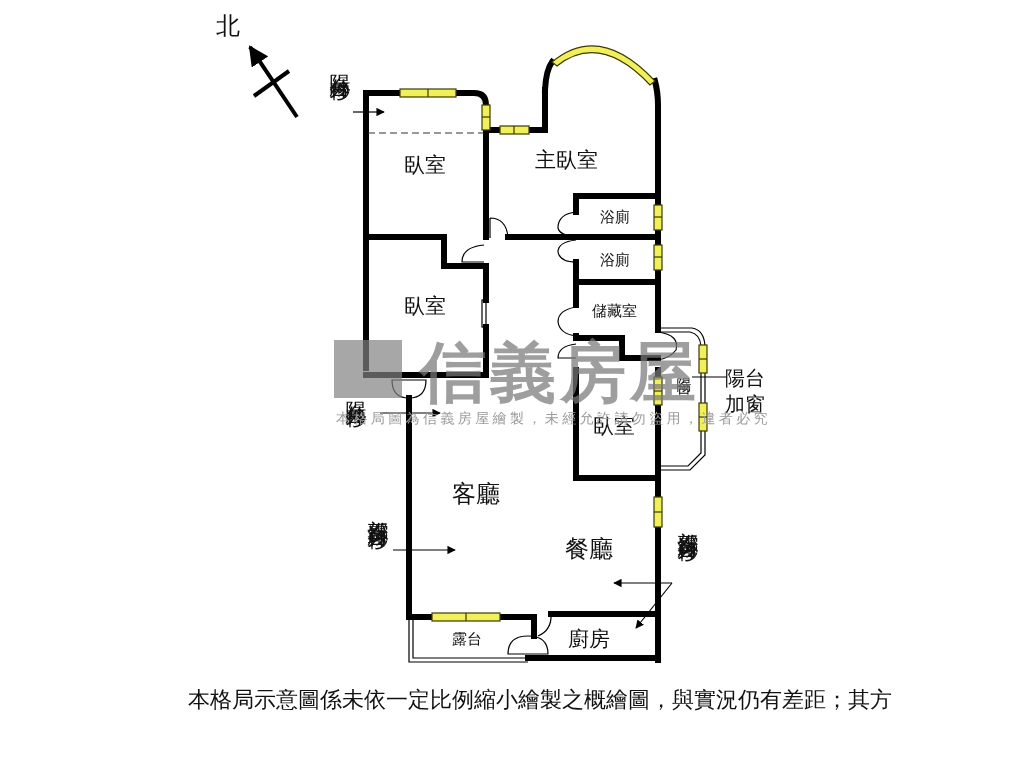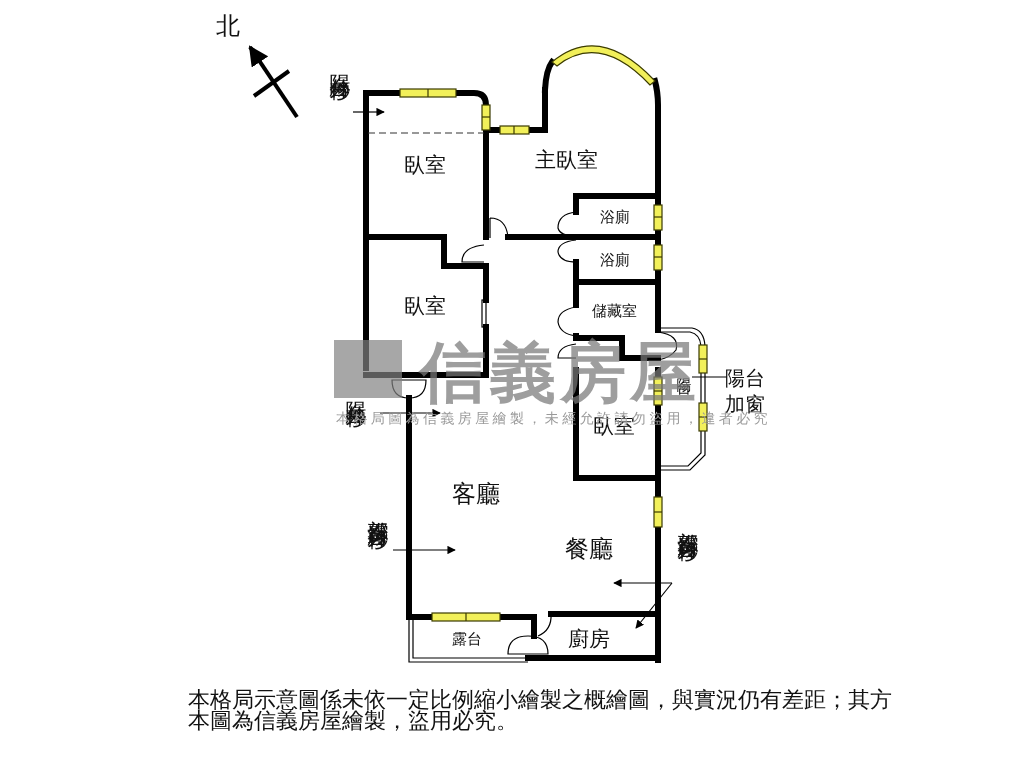--- a/index.html
+++ b/index.html
@@ -177,14 +177,13 @@
   <div>陽台</div>
   <div>加窗</div>
 </div>
 
 <div style="position:absolute; left:334px; top:340px; width:68px; height:58px; background:rgba(130,130,130,0.7);"></div>
 <div class="wm-brand">信義房屋</div>
 <div class="wm-text">本格局圖為信義房屋繪製，未經允許請勿盜用，違者必究</div>
 
 <div class="disclaimer">
   <div>本格局示意圖係未依一定比例縮小繪製之概繪圖，與實況仍有差距；其方</div>
-  <div>本圖為信義房屋繪製，盜用必究。</div>
 </div>
 
 </body></html>

